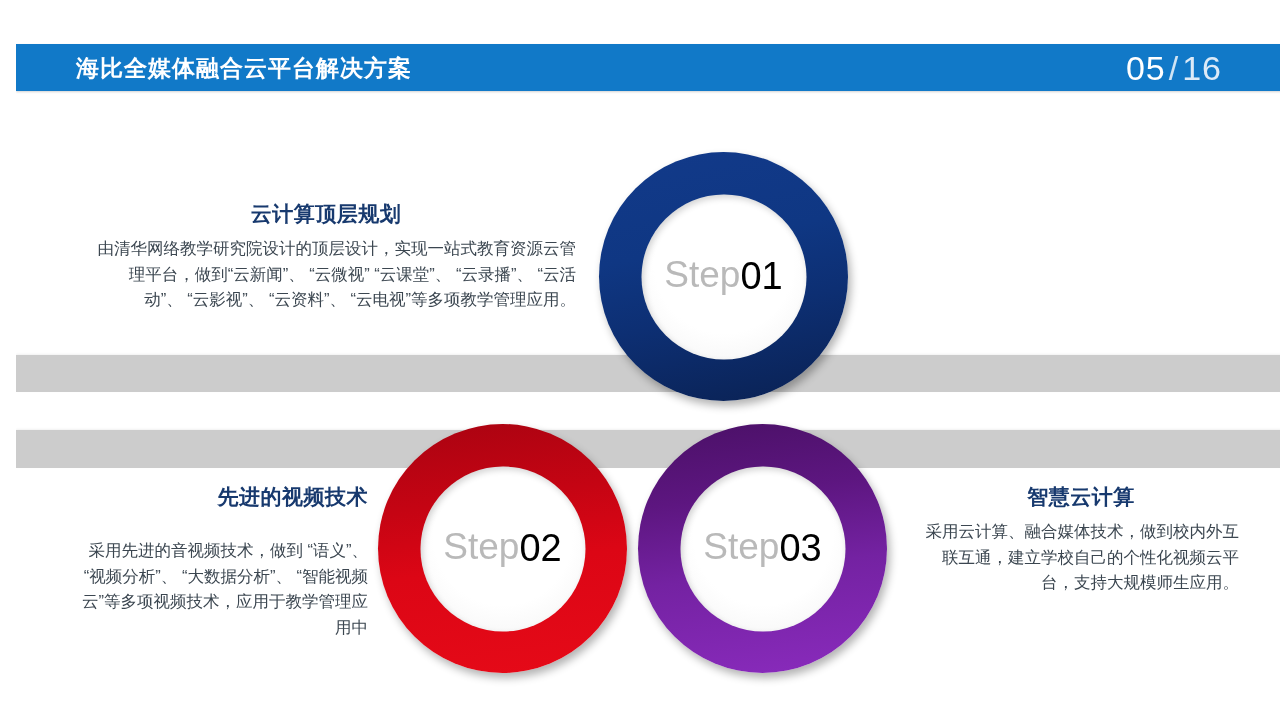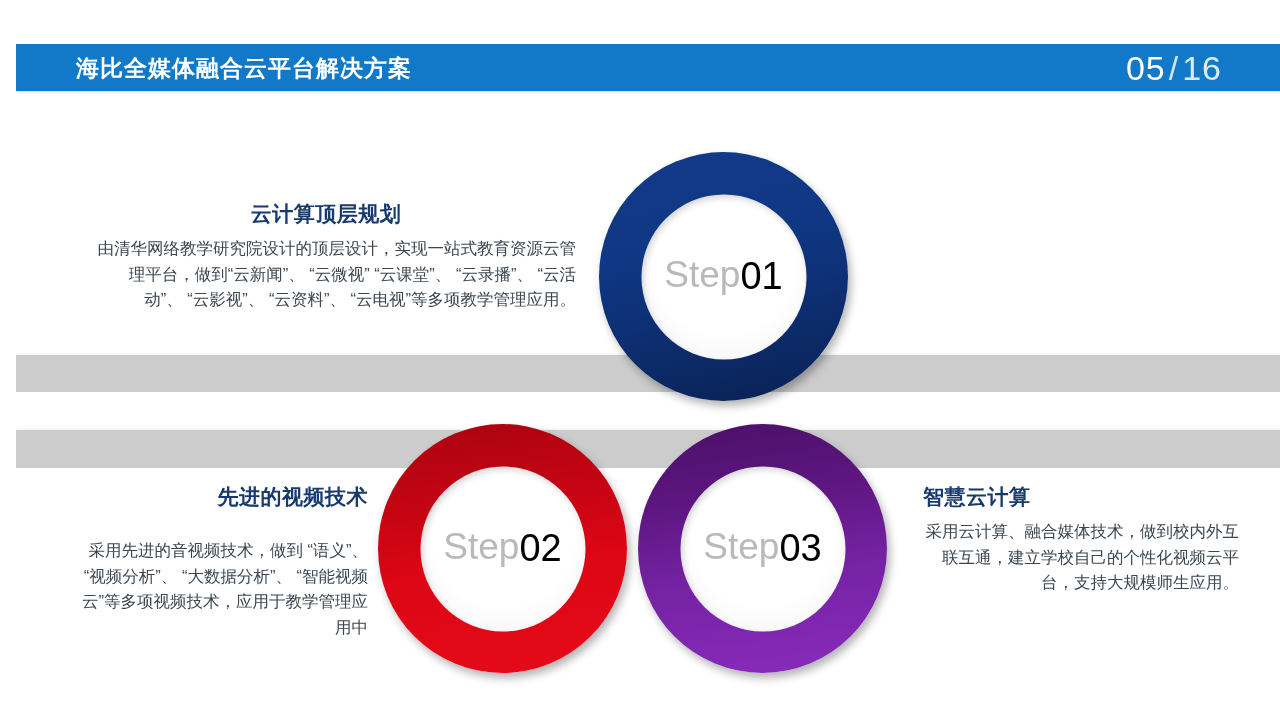--- a/index.html
+++ b/index.html
@@ -182,21 +182,21 @@
     margin-top: 27px;
   }
 
   #block-03 {
     position: absolute;
     left: 893px;
     top: 483px;
     width: 330px;
   }
   #block-03 .heading {
-    text-align: left;
+    text-align: center;
     margin-bottom: 8px;
     margin-left: 14px;
   }
   #block-03 .body-text {
     padding-left: 2px;
   }
 </style>
 </head>
 <body>
 

